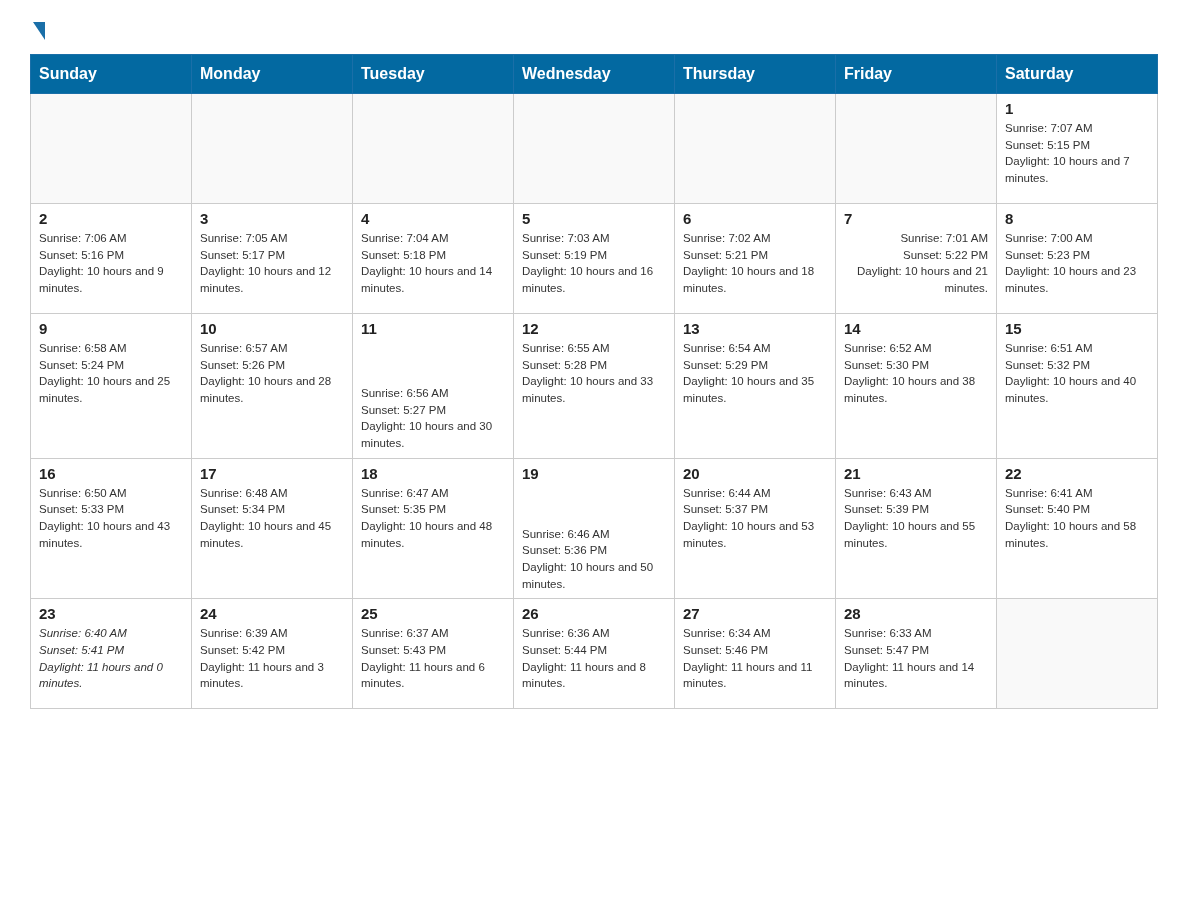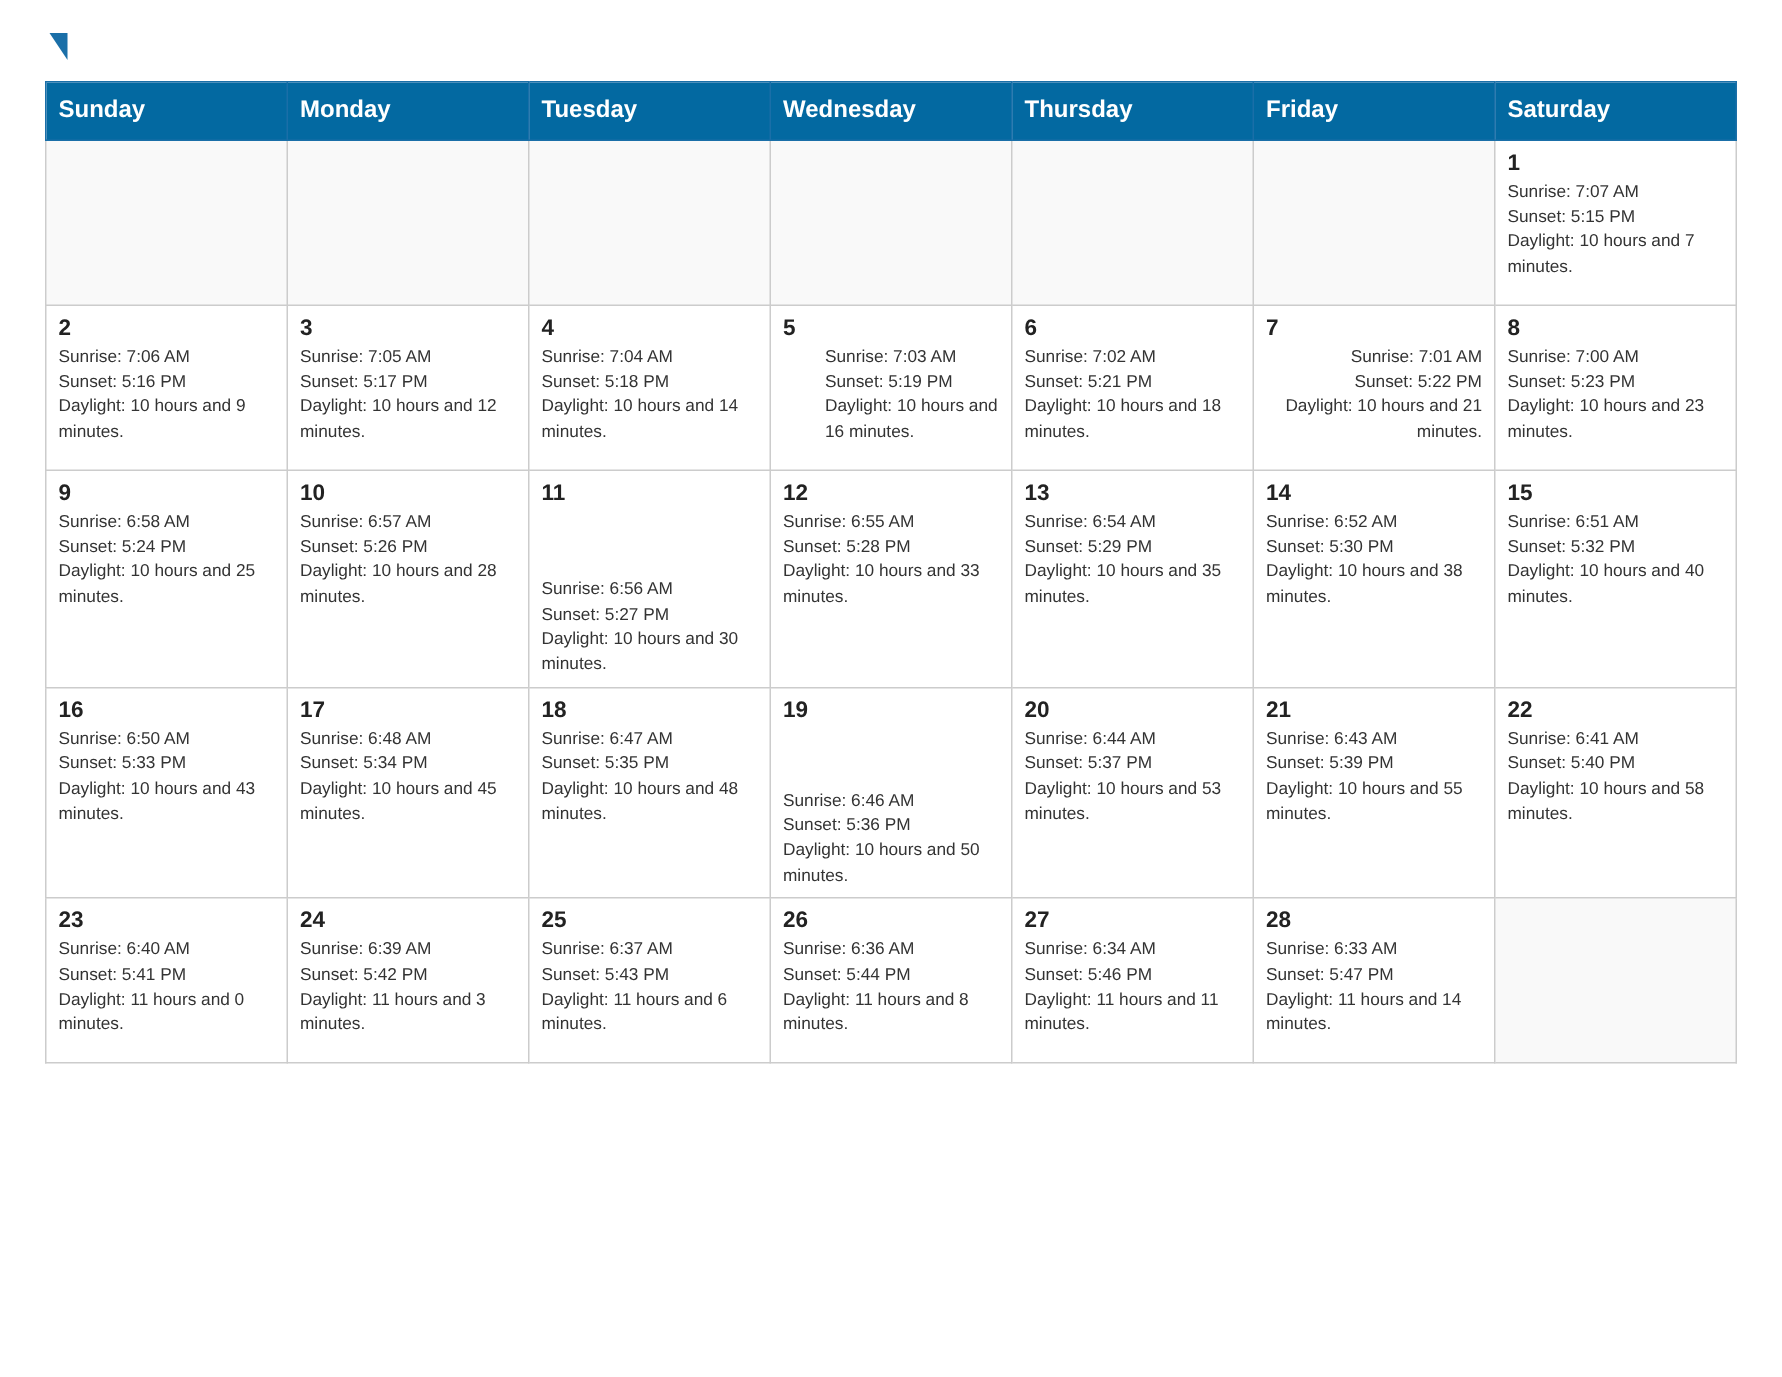--- a/index.html
+++ b/index.html
@@ -156,21 +156,21 @@
 Daylight: 10 hours and 12 minutes.</div>
         </td>
         <td>
           <span class="day-num">4</span>
           <div class="day-info" style="white-space: pre-line;">Sunrise: 7:04 AM
 Sunset: 5:18 PM
 Daylight: 10 hours and 14 minutes.</div>
         </td>
         <td>
           <span class="day-num">5</span>
-          <div class="day-info" style="white-space: pre-line; margin-left: 28px;">Sunrise: 7:03 AM
+          <div class="day-info" style="white-space: pre-line;">Sunrise: 7:03 AM
 Sunset: 5:19 PM
 Daylight: 10 hours and 16 minutes.</div>
         </td>
         <td>
           <span class="day-num">6</span>
           <div class="day-info" style="white-space: pre-line;">Sunrise: 7:02 AM
 Sunset: 5:21 PM
 Daylight: 10 hours and 18 minutes.</div>
         </td>
         <td>
@@ -270,21 +270,21 @@
         <td>
           <span class="day-num">22</span>
           <div class="day-info" style="white-space: pre-line;">Sunrise: 6:41 AM
 Sunset: 5:40 PM
 Daylight: 10 hours and 58 minutes.</div>
         </td>
       </tr>
       <tr>
         <td>
           <span class="day-num">23</span>
-          <div class="day-info" style="white-space: pre-line;">Sunrise: 6:40 AM
+          <div class="day-info" style="white-space: pre-line; font-style: italic;">Sunrise: 6:40 AM
 Sunset: 5:41 PM
 Daylight: 11 hours and 0 minutes.</div>
         </td>
         <td>
           <span class="day-num">24</span>
           <div class="day-info" style="white-space: pre-line;">Sunrise: 6:39 AM
 Sunset: 5:42 PM
 Daylight: 11 hours and 3 minutes.</div>
         </td>
         <td>

